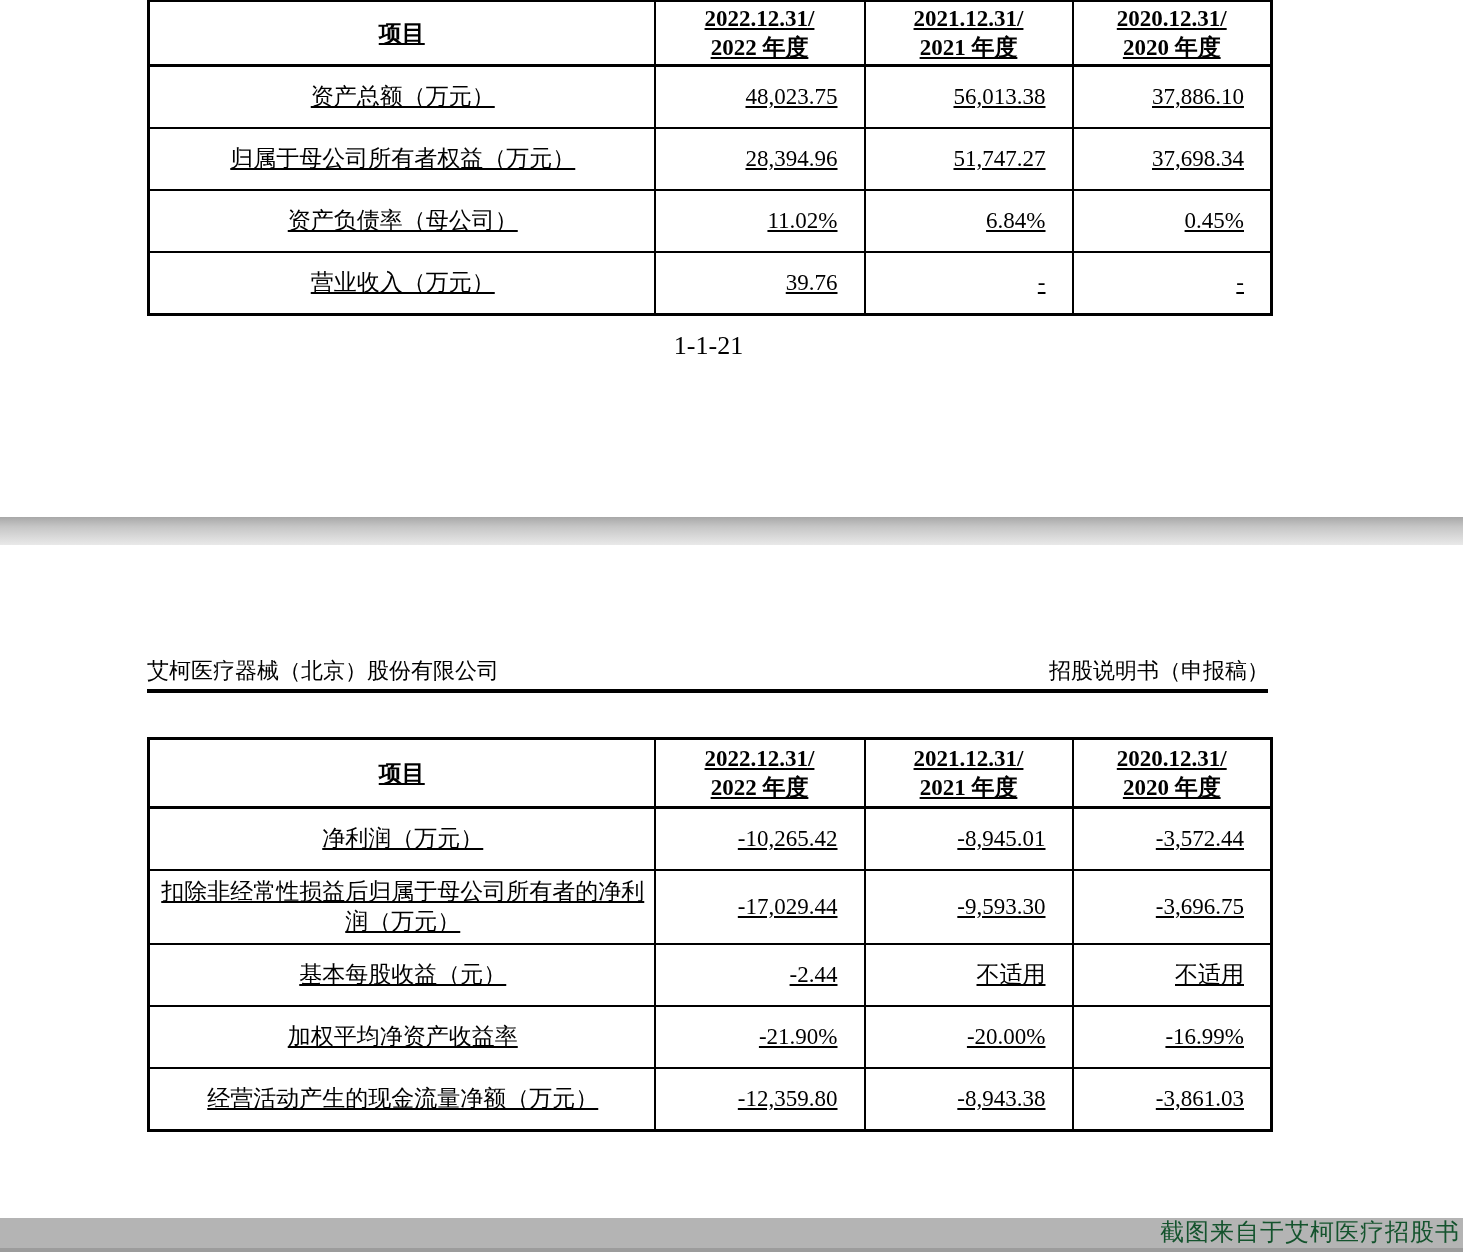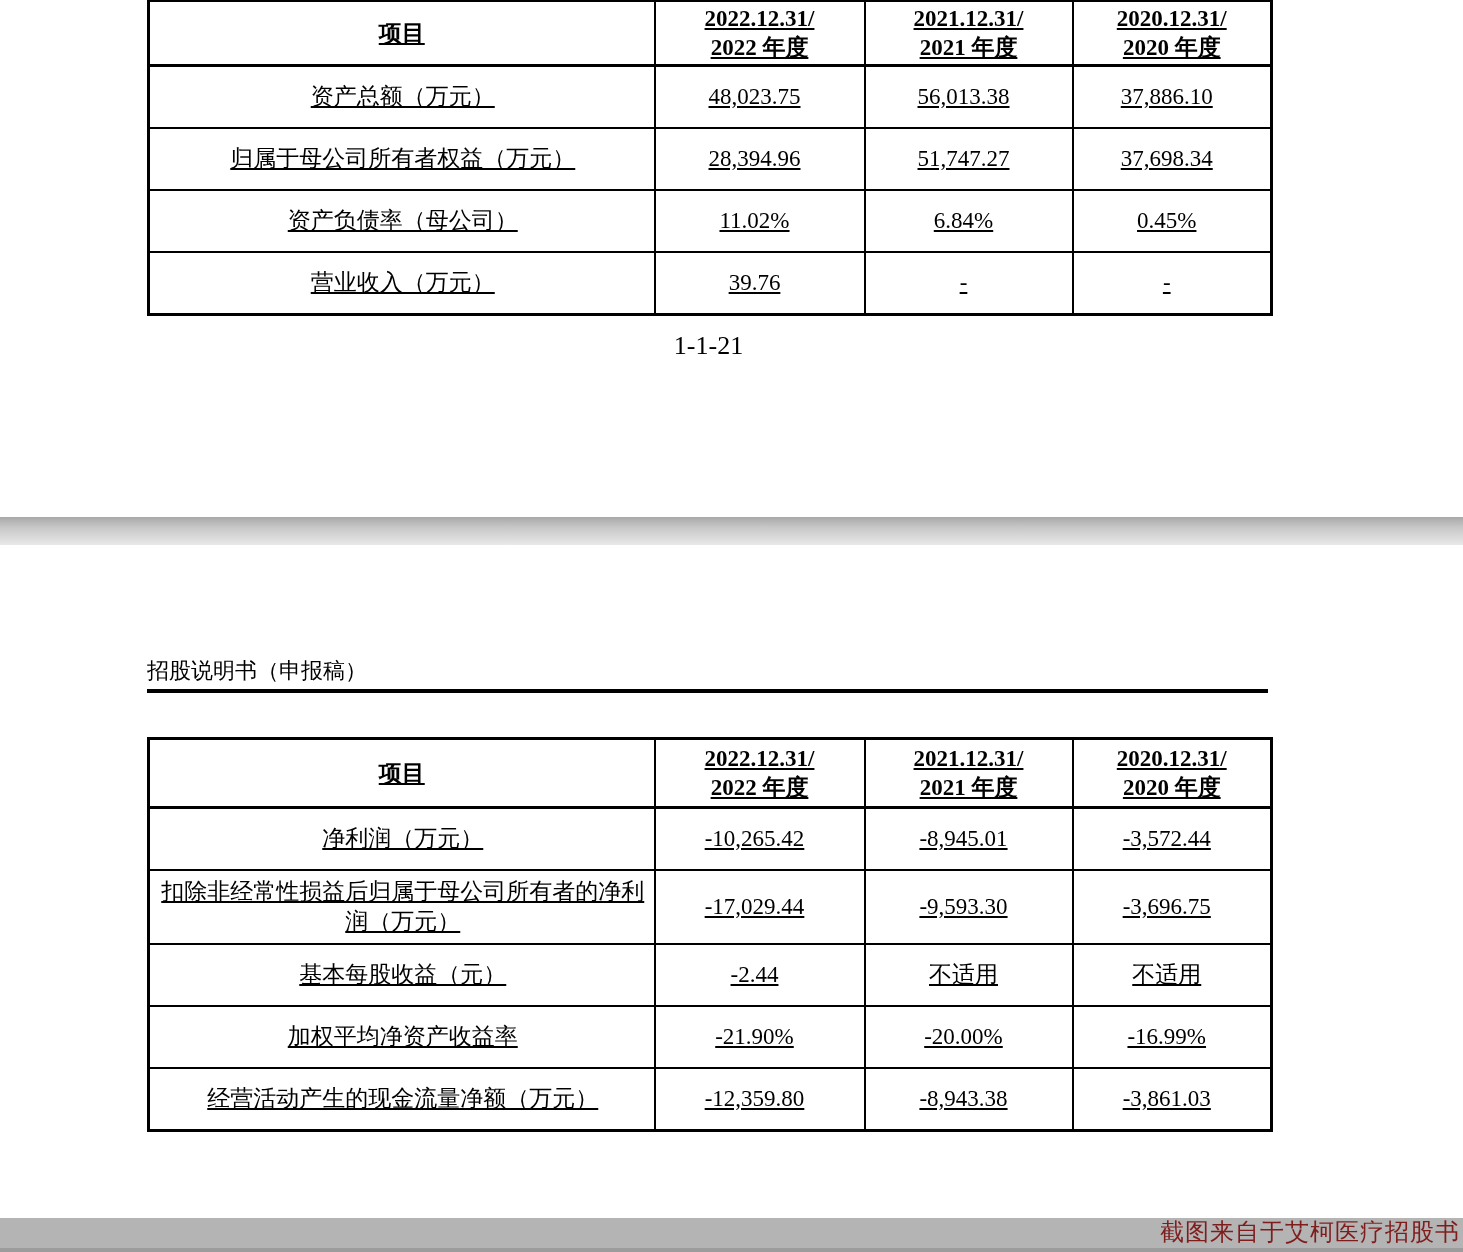--- a/index.html
+++ b/index.html
@@ -19,21 +19,21 @@
   }
   table.fin th, table.fin td {
     border:2px solid #000; padding:0; background:transparent;
     font-size:23px; line-height:30px; overflow:hidden;
   }
   table.fin th {
     border-bottom-width:3px; font-weight:bold; text-align:center;
     vertical-align:middle;
   }
   table.fin td.label { text-align:center; padding:6px 8px 6px 10px; vertical-align:middle; }
-  table.fin td.num   { text-align:center; padding:6px 14px 6px 4px; vertical-align:middle; }
+  table.fin td.num   { text-align:right; padding:6px 26px 6px 4px; vertical-align:middle; }
   table.t1 { border:3px solid #000; border-top:none; }
   table.t2 { border:3px solid #000; }
   table.t1 th { height:62px; }
   table.t2 th { height:66px; }
   table.t1 td { height:48px; }
   table.t2 td { height:48px; }
   .hline { line-height:29px; white-space:nowrap; }
 
   
   .page-number {
@@ -48,21 +48,21 @@
     left:147px; top:656px; width:1122px;
     display:flex; justify-content:space-between; align-items:flex-end;
     font-size:22px;
   }
   .header-rule { left:147px; top:689px; width:1121px; height:4px; background:#000; }
   .t1wrap { left:147px; top:0; }
   .t2wrap { left:147px; top:737px; }
   .selection-band { left:0; top:1218px; width:1463px; height:34px; background:#b4b4b4; }
   .bottom-strip { left:0; top:1248px; width:1463px; height:4px; background:#9c9c9c; z-index:3; }
   .watermark {
-    right:3px; top:1216px; font-size:24px; color:#7f1d1d; z-index:4;
+    right:3px; top:1216px; font-size:24px; color:#14532d; z-index:4;
     letter-spacing:1px; font-family:"Liberation Sans","DejaVu Sans",sans-serif;
   }
 </style>
 </head>
 <body>
 
 <div class="page">
 
   <div class="abs separator"></div>
 
@@ -120,20 +120,21 @@
             <td class="num">-</td>
             <td class="num">-</td>
           </tr>
         </tbody>
       </table>
   </div>
 
   <div class="abs page-number">1-1-21</div>
 
   <div class="abs doc-header">
+    <span>艾柯医疗器械（北京）股份有限公司</span>
     <span>招股说明书（申报稿）</span>
   </div>
   <div class="abs header-rule"></div>
 
   <div class="abs t2wrap">
     <table class="fin t2">
       <colgroup>
           <col style="width:506px">
           <col style="width:210px">
           <col style="width:208px">

